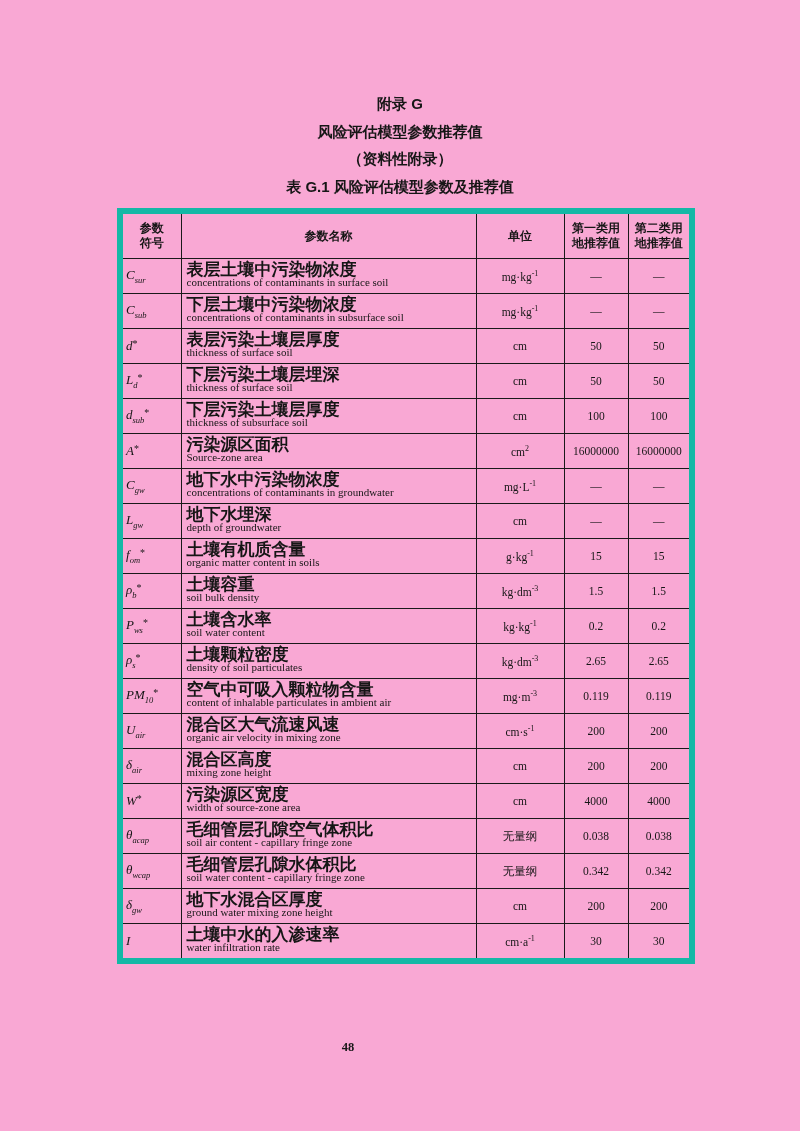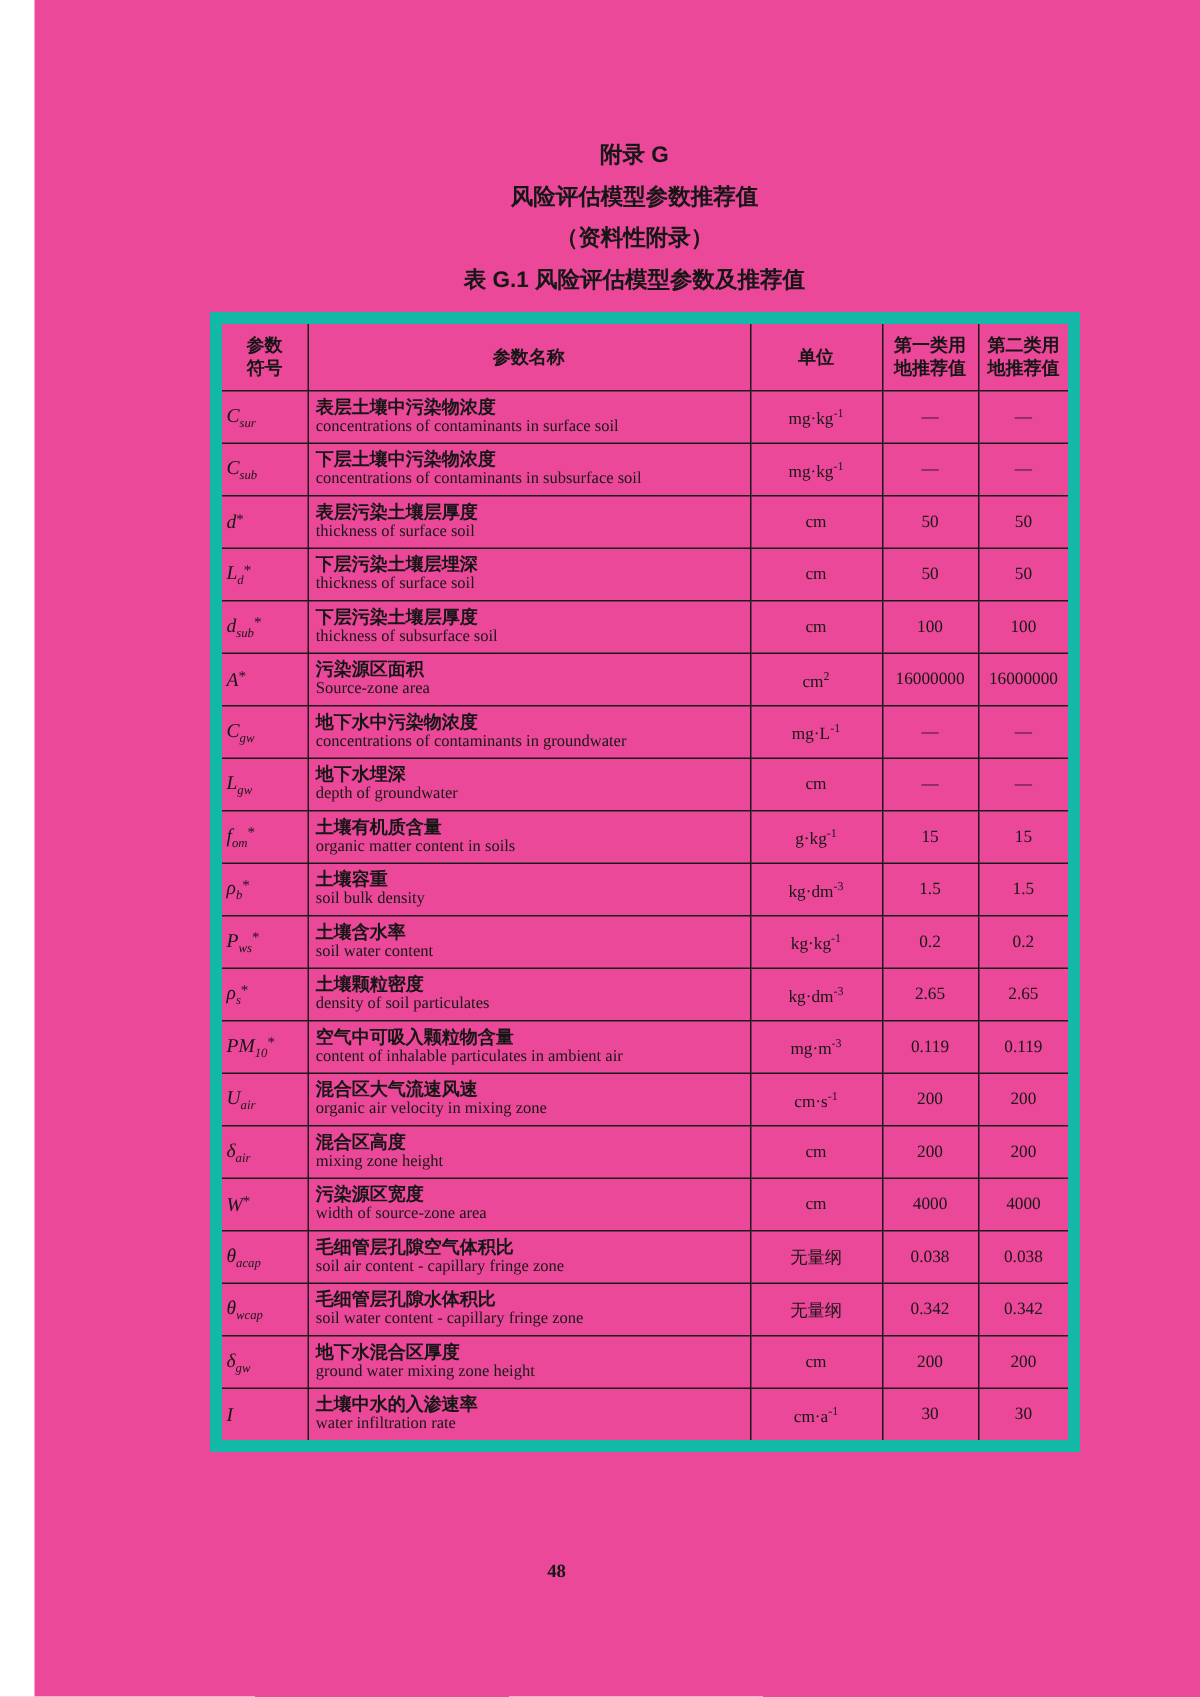--- a/index.html
+++ b/index.html
@@ -1,33 +1,33 @@
 <!DOCTYPE html>
 <html><head>
 <meta charset="utf-8">
 <style>
   html,body{margin:0;padding:0;background:#ffffff;}
   body{width:800px;height:1131px;position:relative;
        font-family:"Liberation Serif","DejaVu Serif",serif;color:#161616;}
-  .page{position:absolute;inset:0;background:#ec4899;margin-left:23px;}
+  .page{position:absolute;inset:0;background:#f9a8d4;}
   .titles{position:absolute;top:90px;left:0;width:800px;text-align:center;}
   .title-line{font-weight:bold;font-size:15px;line-height:27.5px;
               font-family:"Liberation Sans","DejaVu Sans",sans-serif;}
   table.param{position:absolute;left:117px;top:208px;width:572px;
-              border-collapse:collapse;border:8px solid #14b8a6;table-layout:fixed;}
+              border-collapse:collapse;border:6px solid #14b8a6;table-layout:fixed;}
   th,td{border:1px solid #1a1a1a;vertical-align:middle;}
   th{font-size:12px;font-weight:bold;text-align:center;white-space:pre-line;
      line-height:15px;height:42px;padding:1px 2px;
      font-family:"Liberation Sans","DejaVu Sans",sans-serif;}
   td{height:32px;padding:1px 3px;}
   td.c-sym{text-align:left;font-size:13px;font-style:italic;}
   td.c-sym sub{font-size:8.5px;font-style:italic;}
   td.c-sym .ast{font-size:10px;vertical-align:3px;font-style:normal;}
   td.c-name{text-align:left;padding-left:5px;}
-  td.c-name .zh{font-size:12px;line-height:13px;font-weight:600;
+  td.c-name .zh{font-size:17px;line-height:13px;font-weight:600;
                 font-family:"Liberation Sans","DejaVu Sans",sans-serif;}
   td.c-name .en{font-size:11px;line-height:13px;}
   td.c-unit{text-align:center;font-size:11.5px;}
   td.c-unit sup{font-size:8px;}
   td.c-val{text-align:center;font-size:11.5px;}
   .page-number{position:absolute;top:1040px;left:0;width:696px;
                text-align:center;font-size:12.5px;font-weight:bold;}
 </style>
 </head>
 <body>

